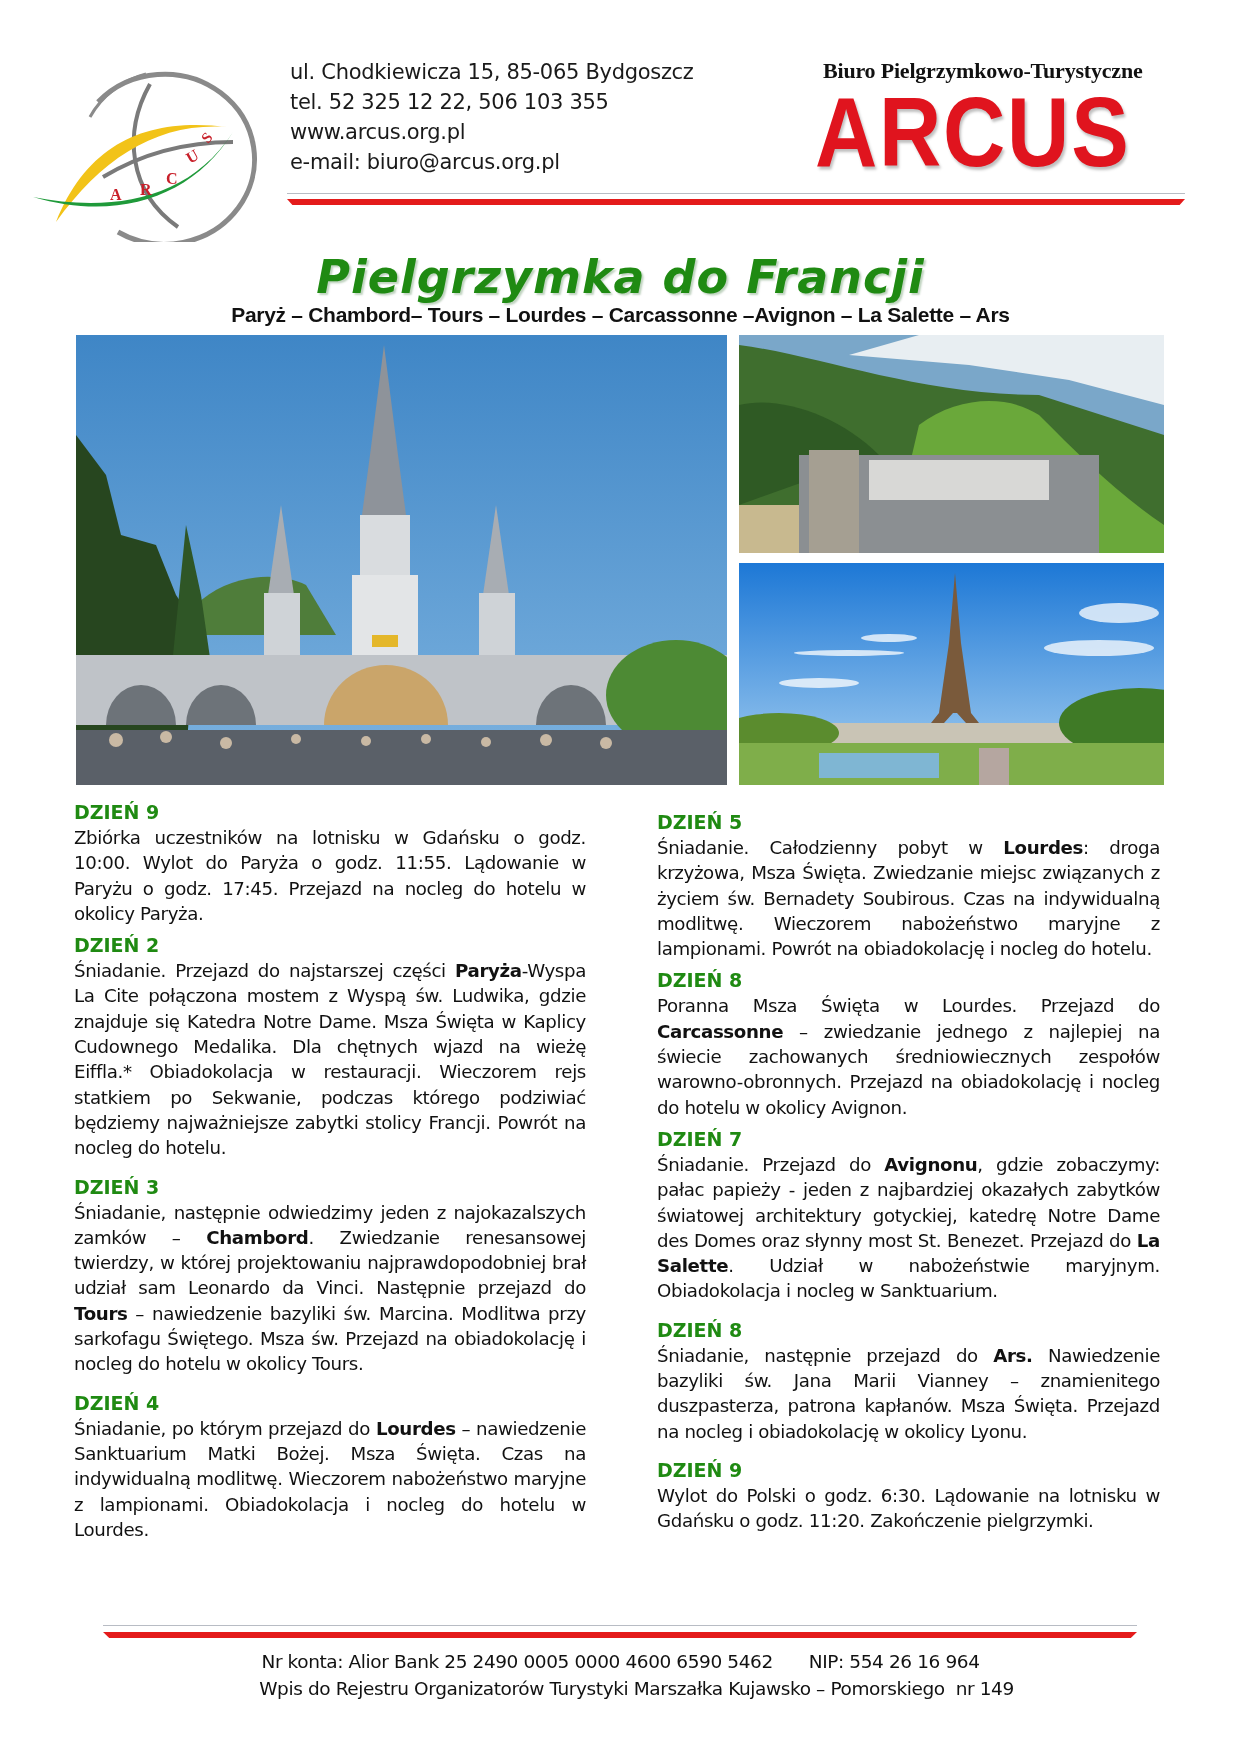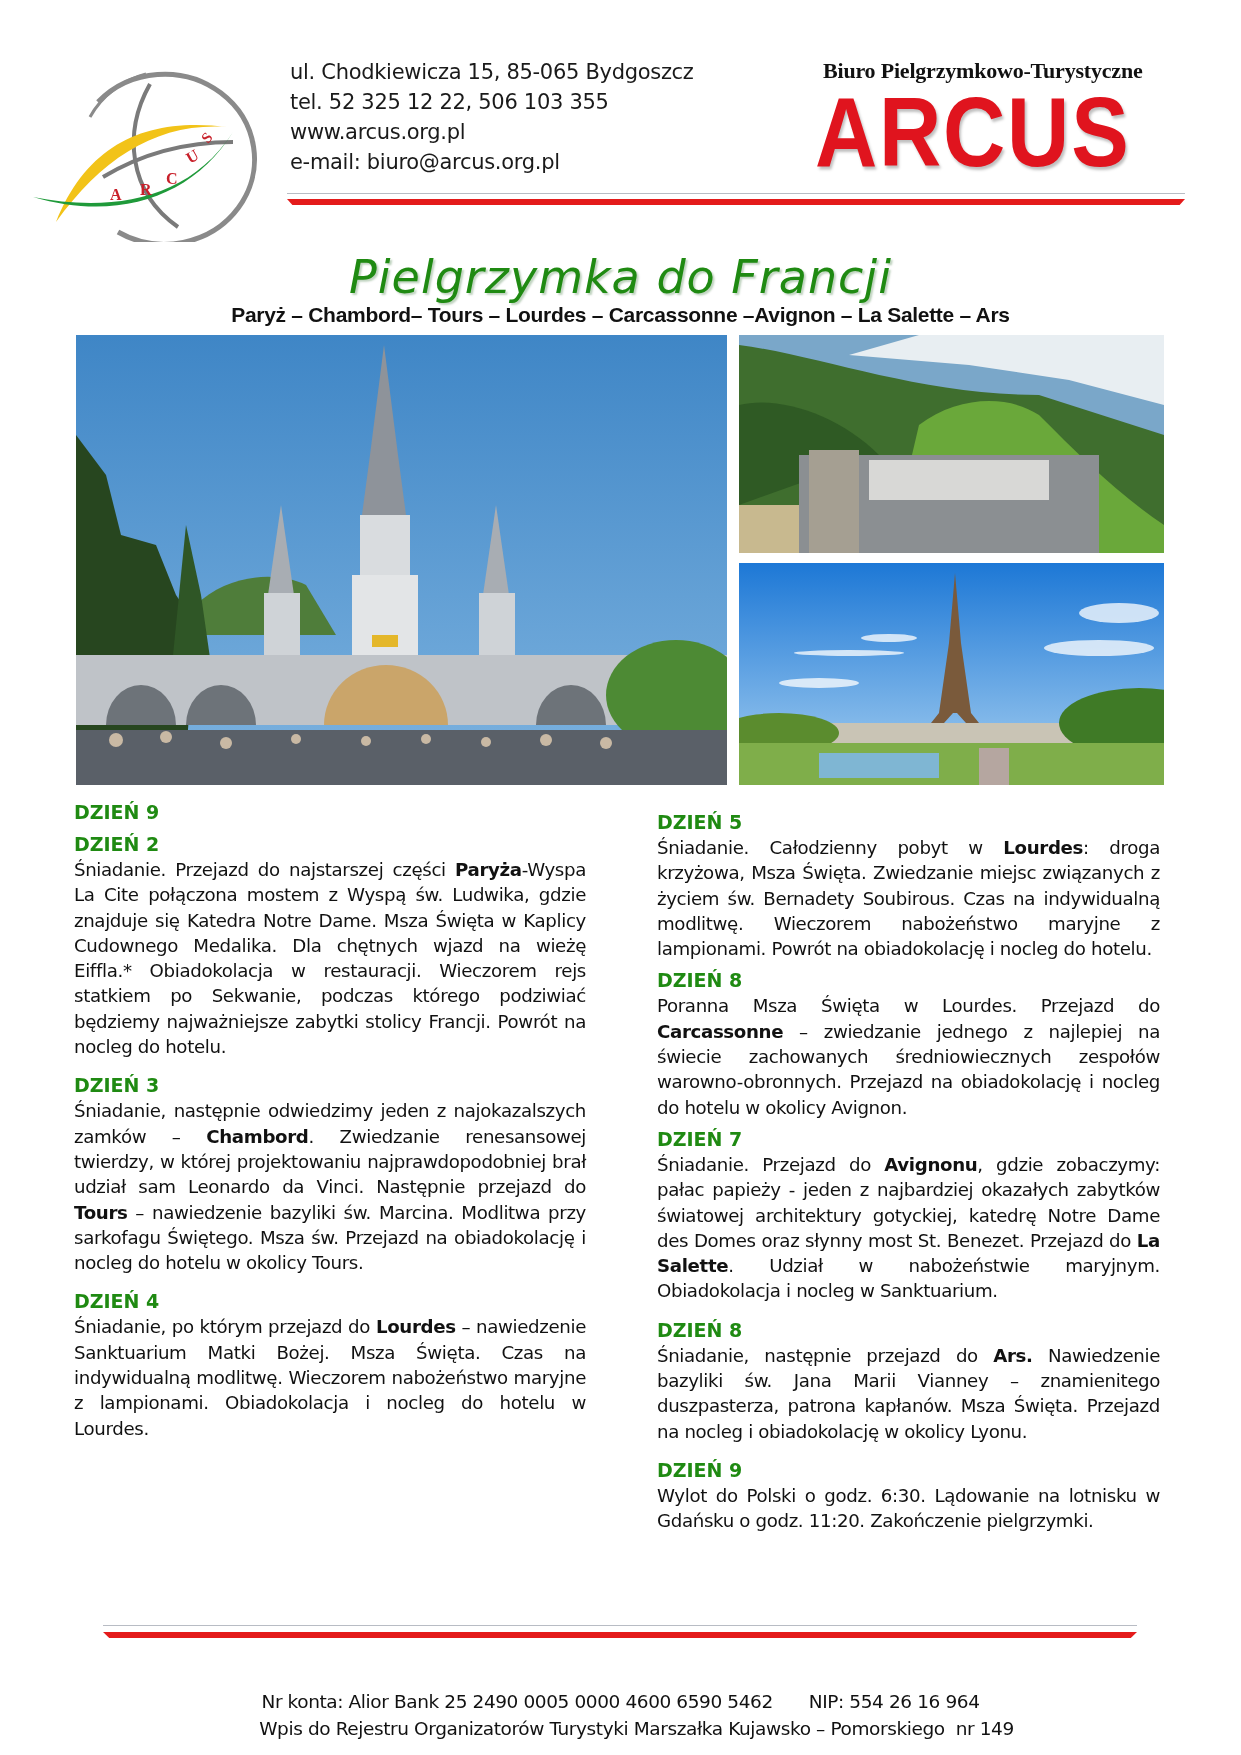--- a/index.html
+++ b/index.html
@@ -15,21 +15,21 @@
                font-weight: bold; font-size: 22px; color: #111; letter-spacing: -0.2px; white-space: nowrap; }
   .brand-name { position: absolute; left: 815px; top: 82px; font-family: "Liberation Sans", sans-serif;
                 font-weight: bold; font-size: 98px; line-height: 100px; color: #e0141e; letter-spacing: 2px;
                 text-shadow: 2px 3px 3px rgba(0,0,0,0.25); white-space: nowrap; transform: scaleX(0.88); transform-origin: left top; }
   .rule-grey { position: absolute; height: 1px; background: #b8bcc4; }
   .rule-red  { position: absolute; height: 6px; background: #e41b1b;
                clip-path: polygon(0 0, 100% 0, 99.4% 100%, 0.6% 100%); }
 
   
   .title { position: absolute; left: 0; width: 1241px; top: 250px; text-align: center;
-           font-family: "DejaVu Sans", sans-serif; font-weight: normal; font-style: italic;
+           font-family: "DejaVu Sans", sans-serif; font-weight: bold; font-style: italic;
            font-size: 46px; line-height: 54px; color: #1f8a12; letter-spacing: 1px;
            text-shadow: 2px 2px 2px rgba(0,80,0,0.25); }
   .route { position: absolute; left: 0; width: 1241px; top: 303px; text-align: center;
            font-family: "Liberation Sans", sans-serif; font-weight: bold; font-size: 21px; color: #111;
            letter-spacing: -0.3px; }
 
   
   .photo { position: absolute; overflow: hidden; }
   .photo svg { display: block; width: 100%; height: 100%; }
   .p-lourdes { left: 76px; top: 335px; width: 651px; height: 450px; }
@@ -44,21 +44,21 @@
   .day { margin-bottom: 7px; }
   .day h3 { margin: 0; font-family: "DejaVu Sans", sans-serif; font-weight: bold; font-size: 19px;
             line-height: 25px; color: #1f8a12; letter-spacing: 0; }
   .day p { margin: 0; }
   .day p b { font-weight: bold; }
   .gap-lg { margin-top: 14px; }
 
   
   .footer { position: absolute; left: 0; width: 1241px; top: 1648px; text-align: center;
             font-family: "DejaVu Sans", sans-serif; font-size: 18.5px; line-height: 27px; color: #111;
-            letter-spacing: -0.4px; margin-top: 40px; }
+            letter-spacing: -0.4px; }
   .footer .sp { display: inline-block; width: 36px; }
 </style>
 </head>
 <body>
 
 <div class="logo">
   <svg viewBox="0 0 230 180" width="230" height="180">
 
     <path d="M70 40 A90 85 0 1 1 90 170" fill="none" stroke="#8a8a8a" stroke-width="5"></path>
     <path d="M62 55 A90 85 0 0 1 118 12" fill="none" stroke="#8a8a8a" stroke-width="3"></path>
@@ -178,20 +178,21 @@
     <ellipse cx="400" cy="160" rx="80" ry="35" fill="#3f7a26"></ellipse>
     <rect x="0" y="180" width="425" height="42" fill="#7fae4a"></rect>
     <rect x="80" y="190" width="120" height="25" fill="#7fb6d3"></rect>
     <rect x="240" y="185" width="30" height="37" fill="#b5a6a0"></rect>
   </svg>
 </div>
 
 <div class="col col-left">
   <div class="day">
     <h3>DZIEŃ 9</h3>
+    <p><span>Zbiórka uczestników na lotnisku w Gdańsku o godz. 10:00. Wylot do Paryża o godz. 11:55. Lądowanie w Paryżu o godz. 17:45. Przejazd na nocleg do hotelu w okolicy Paryża.</span></p>
   </div>
   <div class="day">
     <h3>DZIEŃ 2</h3>
     <p><span>Śniadanie. Przejazd do najstarszej części </span><b>Paryża</b><span>-Wyspa La Cite połączona mostem z Wyspą św. Ludwika, gdzie znajduje się Katedra Notre Dame. Msza Święta w Kaplicy Cudownego Medalika. Dla chętnych wjazd na wieżę Eiffla.* Obiadokolacja w restauracji. Wieczorem rejs statkiem po Sekwanie, podczas którego podziwiać będziemy najważniejsze zabytki stolicy Francji. Powrót na nocleg do hotelu.</span></p>
   </div>
   <div class="day gap-lg">
     <h3>DZIEŃ 3</h3>
     <p><span>Śniadanie, następnie odwiedzimy jeden z najokazalszych zamków – </span><b>Chambord</b><span>. Zwiedzanie renesansowej twierdzy, w której projektowaniu najprawdopodobniej brał udział sam Leonardo da Vinci. Następnie przejazd do </span><b>Tours</b><span> – nawiedzenie bazyliki św. Marcina. Modlitwa przy sarkofagu Świętego. Msza św. Przejazd na obiadokolację i nocleg do hotelu w okolicy Tours.</span></p>
   </div>
   <div class="day gap-lg">

